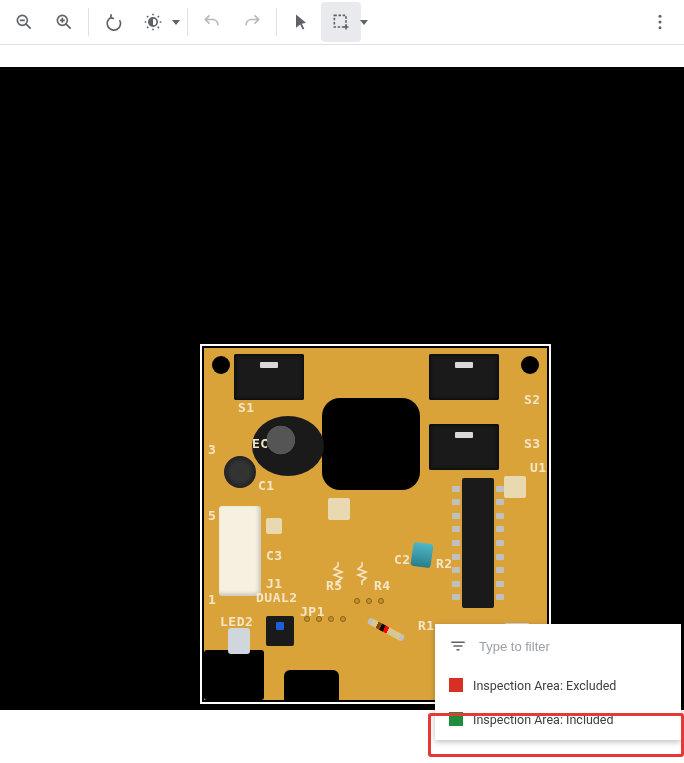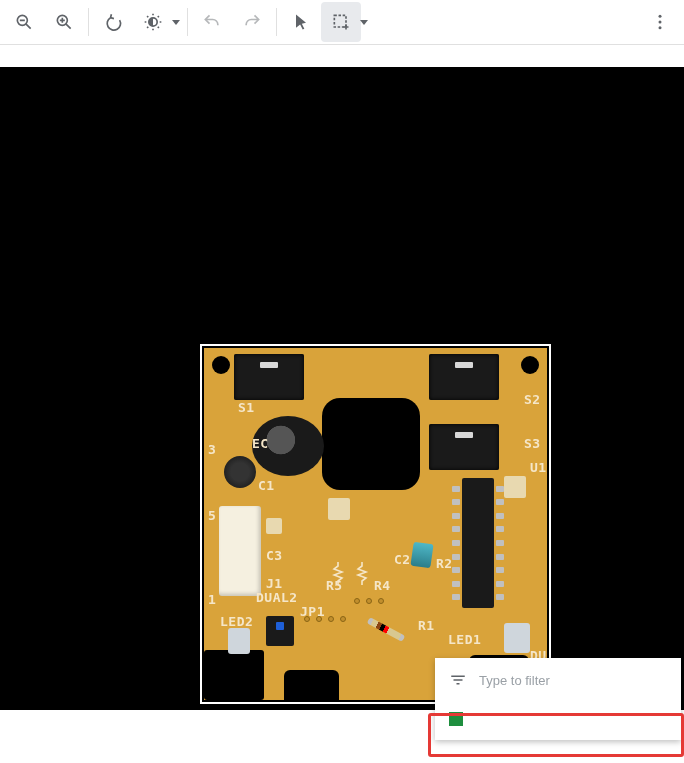--- a/index.html
+++ b/index.html
@@ -221,18 +221,23 @@
   </div>
 
   <div class="panel">
     <div class="filter-row">
       <svg viewBox="0 0 24 24">
           <path fill="currentColor" d="M3 6h18v2H3zM6 11h12v2H6zM10 16h4v2h-4z"></path>
         </svg>
       <input class="filter-input" placeholder="Type to filter" style="">
     </div>
     <div class="legend">
+      <div class="sw red"></div>
+      <span>Inspection Area: Excluded</span>
+    </div>
+    <div class="legend">
       <div class="sw green"></div>
+      <span>Inspection Area: Included</span>
     </div>
   </div>
 
   <div class="hl" style="right:0;bottom:7px;width:250px;height:38px"></div>
 </div>
 
 </body></html>

